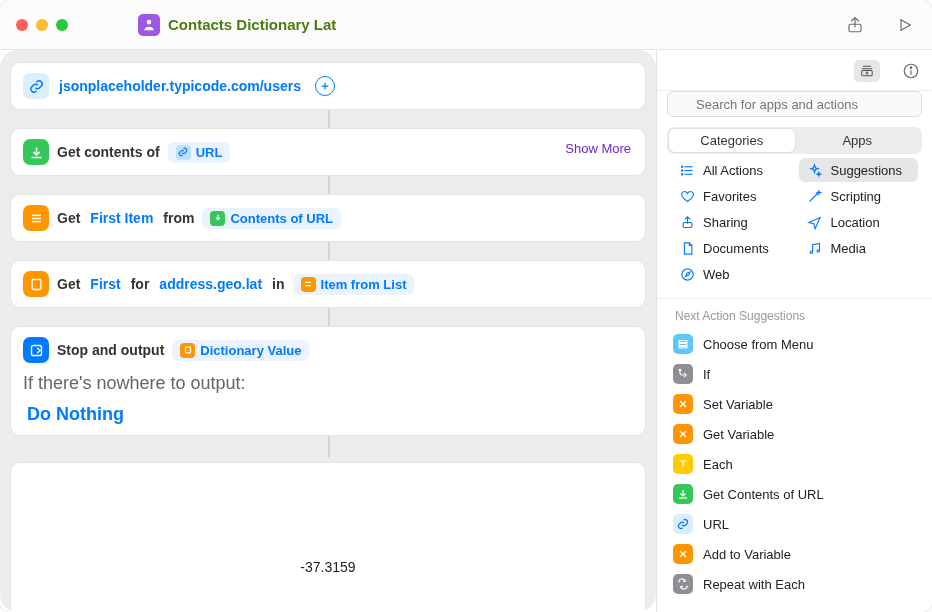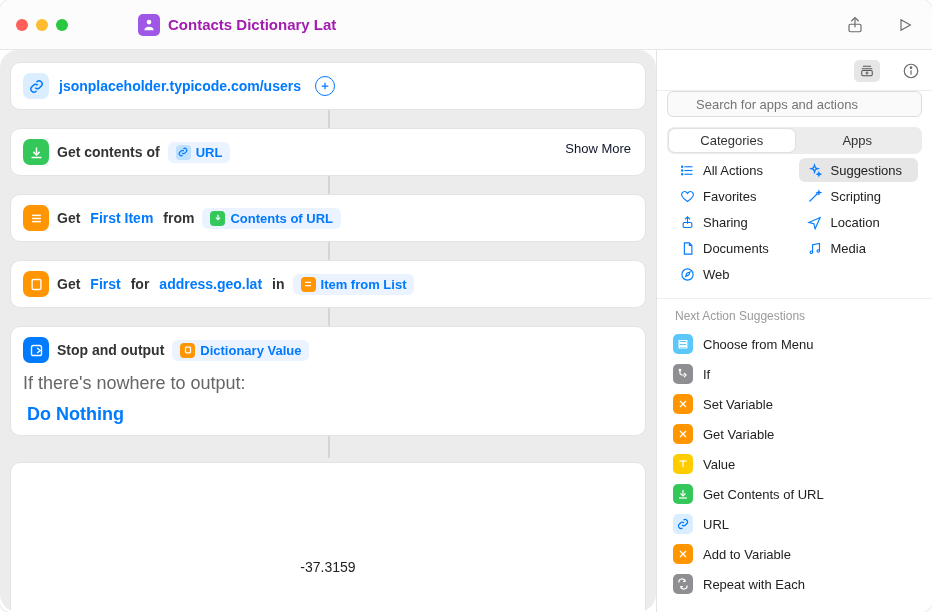--- a/index.html
+++ b/index.html
@@ -33,21 +33,21 @@
     background: #fcfcfc;
   }
   .traffic-lights { display: flex; gap: 8px; margin-right: 70px; }
   .tl { width: 12px; height: 12px; border-radius: 50%; }
   .tl.red { background:#ff5f57; } .tl.yellow{background:#febc2e;} .tl.green{background:#28c840;}
   .app-icon {
     width: 22px; height: 22px; border-radius: 5px;
     background: #9f58e6; display:flex;align-items:center;justify-content:center;
     margin-right: 8px; color:#fff;
   }
-  .title-text { font-size: 15px; font-weight: 600; color:#a21caf; }
+  .title-text { font-size: 15px; font-weight: 600; color:#4d7c0f; }
   .titlebar-right { margin-left:auto; display:flex; gap:28px; align-items:center; }
   .tb-btn { width:22px;height:22px; display:flex;align-items:center;justify-content:center; color:#6b6b6b; }
 
   
   .body-area { flex:1; display:flex; min-height:0; }
   .main-col {
     flex:1; background:#ececec; padding: 12px 10px; overflow:auto; position:relative;border-radius:18px;
   }
   .side-col {
     width: 276px; border-left:1px solid #e3e3e3; display:flex; flex-direction:column;
@@ -94,21 +94,21 @@
   .pill {
     background:#eaf3ff; border-radius:6px; padding:3px 8px;
     display:inline-flex; align-items:center; gap:5px;
     color:#007aff; font-weight:600; font-size:13px;
   }
   .pill .mini-ic {
     width:15px;height:15px;border-radius:4px;display:inline-flex;align-items:center;justify-content:center;
     color:#fff; font-size:10px;
   }
   .show-more {
-    position:absolute; right:14px; top:12px; color:#0f172a; font-weight:500; font-size:13px;
+    position:absolute; right:14px; top:12px; color:#6d28d9; font-weight:500; font-size:13px;
   }
   .plus-circle {
     width:20px;height:20px;border-radius:50%;border:1.5px solid #007aff;
     display:inline-flex;align-items:center;justify-content:center;color:#007aff;font-size:14px;
     margin-left:4px;
   }
   .subtext {
     font-size:18px; font-weight:500; color:#666; padding:4px 0 0 2px;
   }
   .subtext .token { font-weight:600; }
@@ -496,21 +496,21 @@
             </span>
             <span>Get Variable</span>
           </div>
           <div class="sug-item">
             <span class="sug-ic" style="background:#ffcc00">
               <svg width="12" height="12" viewBox="0 0 24 24" fill="none" stroke="#fff" stroke-width="2.4">
                 <path d="M5 6h14"></path>
                 <path d="M12 6v12"></path>
               </svg>
             </span>
-            <span>Value</span>
+            <span>Each</span>
           </div>
           <div class="sug-item">
             <span class="sug-ic" style="background:#34c759">
               <svg width="12" height="12" viewBox="0 0 24 24" fill="none" stroke="#fff" stroke-width="2.4">
                 <path d="M12 4v10"></path>
                 <path d="M7 11l5 5 5-5"></path>
                 <path d="M4 20h16"></path>
               </svg>
             </span>
             <span>Get Contents of URL</span>

